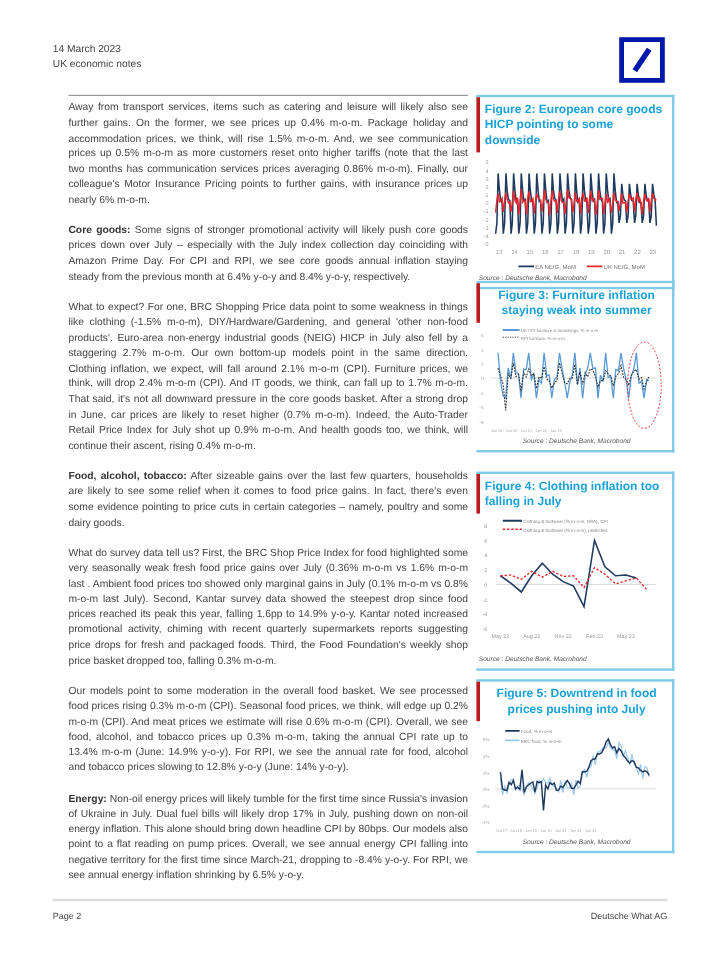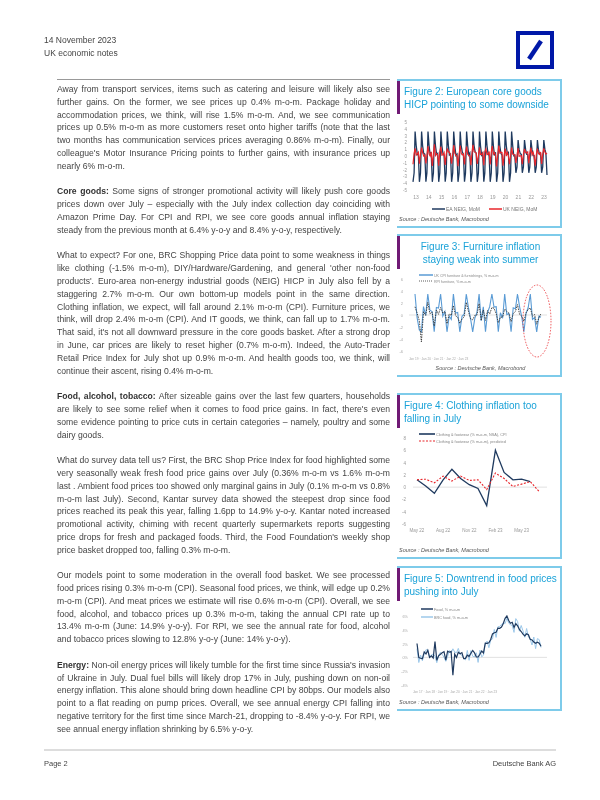--- a/index.html
+++ b/index.html
@@ -5,31 +5,31 @@
   html, body { margin: 0; padding: 0; background: #ffffff; }
   body { width: 600px; height: 800px; position: relative; overflow: hidden; font-family: "Liberation Sans", sans-serif; color: #333; }
   .hdr { position: absolute; left: 44px; top: 34px; font-size: 8.5px; line-height: 13px; color: #444; }
   .logo { position: absolute; left: 516px; top: 31px; width: 38px; height: 38px; border: 4px solid #0018a8; box-sizing: border-box; }
   .logo svg { position: absolute; left: 0; top: 0; }
   .rule-top { position: absolute; left: 57px; top: 79px; width: 333px; height: 1px; background: #999; }
   .main { position: absolute; left: 57px; top: 83px; width: 333px; font-size: 8.6px; line-height: 12.8px; color: #444; }
   .main p { margin: 0 0 12.8px 0; text-align: justify; }
   .main b { color: #333; }
   .fig { position: absolute; left: 397px; width: 163px; border-top: 2px solid #7ecbea; border-right: 2px solid #7ecbea; }
-  .fig-title { color: #1aa2d8; font-size: 10px; line-height: 13px; padding: 4px 3px 3px 4px; border-left: 3px solid #701a75; margin-left: -0px; }
+  .fig-title { color: #1aa2d8; font-size: 10px; line-height: 13px; padding: 4px 3px 3px 4px; border-left: 3px solid #b91c1c; margin-left: -0px; font-weight: bold; }
   .fig-src { font-size: 5.5px; font-style: italic; color: #555; padding: 2px 0 4px 2px; border-bottom: 2px solid #7ecbea; margin-right: -2px; margin-left: 0; }
   .fig svg { display: block; }
   .rule-bot { position: absolute; left: 44px; top: 749px; width: 512px; height: 2px; background: #ddd; }
   .footer { position: absolute; top: 759px; font-size: 7.5px; color: #444; }
 </style>
 </head>
 <body>
 
 <div class="hdr">
-  <div>14 November 2023</div>
+  <div>14 March 2023</div>
   <div>UK economic notes</div>
 </div>
 <div class="logo">
   <svg width="30" height="30" viewBox="0 0 30 30">
       <line x1="9" y1="24" x2="21" y2="6" stroke="#0018a8" stroke-width="4.5"></line>
     </svg>
 </div>
 <div class="rule-top"></div>
 
 <div class="main">
@@ -120,21 +120,21 @@
       <path d="M20.0 51.8 L28.7 57.9 L37.4 65.3 L46.1 51.8 L54.9 41.3 L63.6 50.5 L72.3 56.7 L81.0 60.4 L89.7 77.6 L98.4 22.3 L107.1 44.4 L115.9 51.8 L124.6 51.2 L133.3 53.6 " fill="none" stroke="#1f3a5f" stroke-width="1.3"></path>
       <path d="M20.0 51.8 L28.7 51.2 L37.4 54.8 L46.1 48.1 L54.9 53.0 L63.6 48.1 L72.3 52.4 L81.0 51.8 L89.7 61.6 L98.4 45.0 L107.1 50.5 L115.9 58.5 L124.6 56.1 L133.3 53.6 L142.0 63.4 " fill="none" stroke="#e8262b" stroke-width="1.1" stroke-dasharray="2,1.5"></path>
       <line x1="22" y1="6" x2="38" y2="6" stroke="#1f3a5f" stroke-width="1.6"></line>
       <text x="39" y="8" font-size="3.8" fill="#888">Clothing &amp; footwear (% m-o-m, NSA), CPI</text>
       <line x1="22" y1="13" x2="38" y2="13" stroke="#e8262b" stroke-width="1.2" stroke-dasharray="2,1.5"></line>
       <text x="39" y="15" font-size="3.8" fill="#888">Clothing &amp; footwear (% m-o-m), predicted</text>
     </svg>
   <div class="fig-src">Source : Deutsche Bank, Macrobond</div>
 </div>
 
-<div class="fig" style="top:566px;">
+<div class="fig" style="top:566px;text-align:center;">
   <div class="fig-title">Figure 5: Downtrend in food prices pushing into July</div>
   <svg id="c5" width="163" height="96">
       <line x1="16" y1="56.36363636363636" x2="150" y2="56.36363636363636" stroke="#ccc" stroke-width="0.6"></line>
       <text x="11" y="86" font-size="3.8" fill="#aaa" text-anchor="end">-4%</text>
       <text x="11" y="72.18181818181819" font-size="3.8" fill="#aaa" text-anchor="end">-2%</text>
       <text x="11" y="58.36363636363636" font-size="3.8" fill="#aaa" text-anchor="end">0%</text>
       <text x="11" y="44.54545454545455" font-size="3.8" fill="#aaa" text-anchor="end">2%</text>
       <text x="11" y="30.727272727272727" font-size="3.8" fill="#aaa" text-anchor="end">4%</text>
       <text x="11" y="16.909090909090907" font-size="3.8" fill="#aaa" text-anchor="end">6%</text>
       <path d="M20.0 47.6 L21.8 61.5 L23.6 54.1 L25.4 59.8 L27.2 53.0 L29.0 48.7 L30.8 49.1 L32.6 57.1 L34.4 53.9 L36.2 53.1 L38.0 55.0 L39.8 61.7 L41.6 54.4 L43.4 51.3 L45.2 53.3 L47.0 56.3 L48.8 60.3 L50.6 55.4 L52.3 49.5 L54.1 51.9 L55.9 47.8 L57.7 51.0 L59.5 51.7 L61.3 47.4 L63.1 53.1 L64.9 54.4 L66.7 57.5 L68.5 58.9 L70.3 49.4 L72.1 59.3 L73.9 49.6 L75.7 55.3 L77.5 55.9 L79.3 51.8 L81.1 61.4 L82.9 49.1 L84.7 55.8 L86.5 54.2 L88.3 42.4 L90.1 40.1 L91.9 46.7 L93.7 39.1 L95.5 37.9 L97.3 28.4 L99.1 36.4 L100.9 25.8 L102.7 25.4 L104.5 23.4 L106.3 21.7 L108.1 22.6 L109.9 17.2 L111.7 22.2 L113.4 23.7 L115.2 24.4 L117.0 31.4 L118.8 17.6 L120.6 20.5 L122.4 30.2 L124.2 24.5 L126.0 29.9 L127.8 36.3 L129.6 27.5 L131.4 35.7 L133.2 38.1 L135.0 44.0 L136.8 36.0 L138.6 47.6 L140.4 37.6 L142.2 38.6 L144.0 46.4 " fill="none" stroke="#9cc8ea" stroke-width="1"></path>
@@ -143,13 +143,13 @@
       <text x="37" y="10" font-size="3.8" fill="#888">Food, % m-o-m</text>
       <line x1="24" y1="16" x2="36" y2="16" stroke="#9cc8ea" stroke-width="1.5"></line>
       <text x="37" y="18" font-size="3.8" fill="#888">BRC food, % m-o-m</text>
       <text x="16" y="92" font-size="3.2" fill="#aaa">Jan 17 · Jan 18 · Jan 19 · Jan 20 · Jan 21 · Jan 22 · Jan 23</text>
     </svg>
   <div class="fig-src">Source : Deutsche Bank, Macrobond</div>
 </div>
 
 <div class="rule-bot"></div>
 <div class="footer" style="left:44px;">Page 2</div>
-<div class="footer" style="right:44px;">Deutsche Bank AG</div>
+<div class="footer" style="right:44px;">Deutsche What AG</div>
 
 </body></html>

